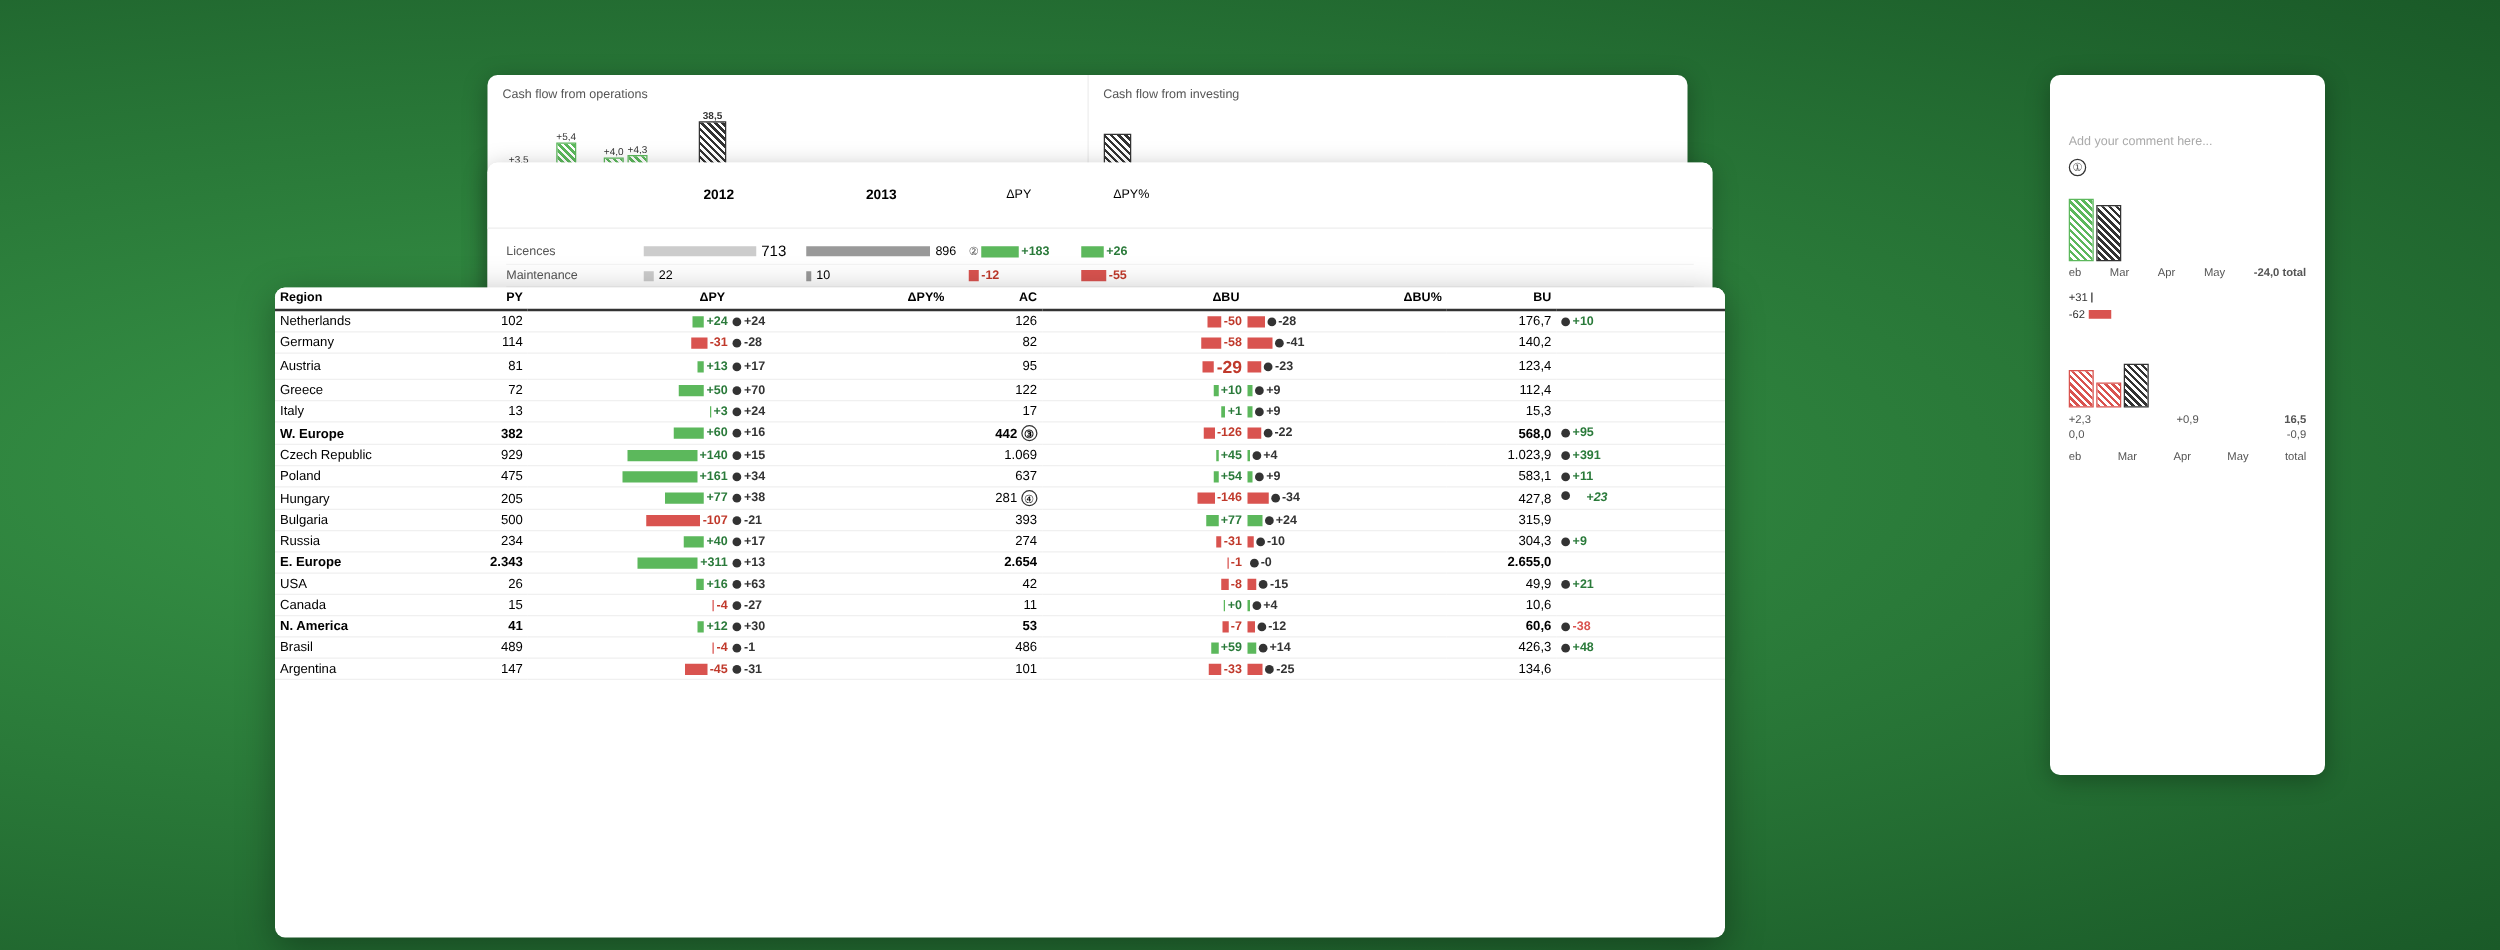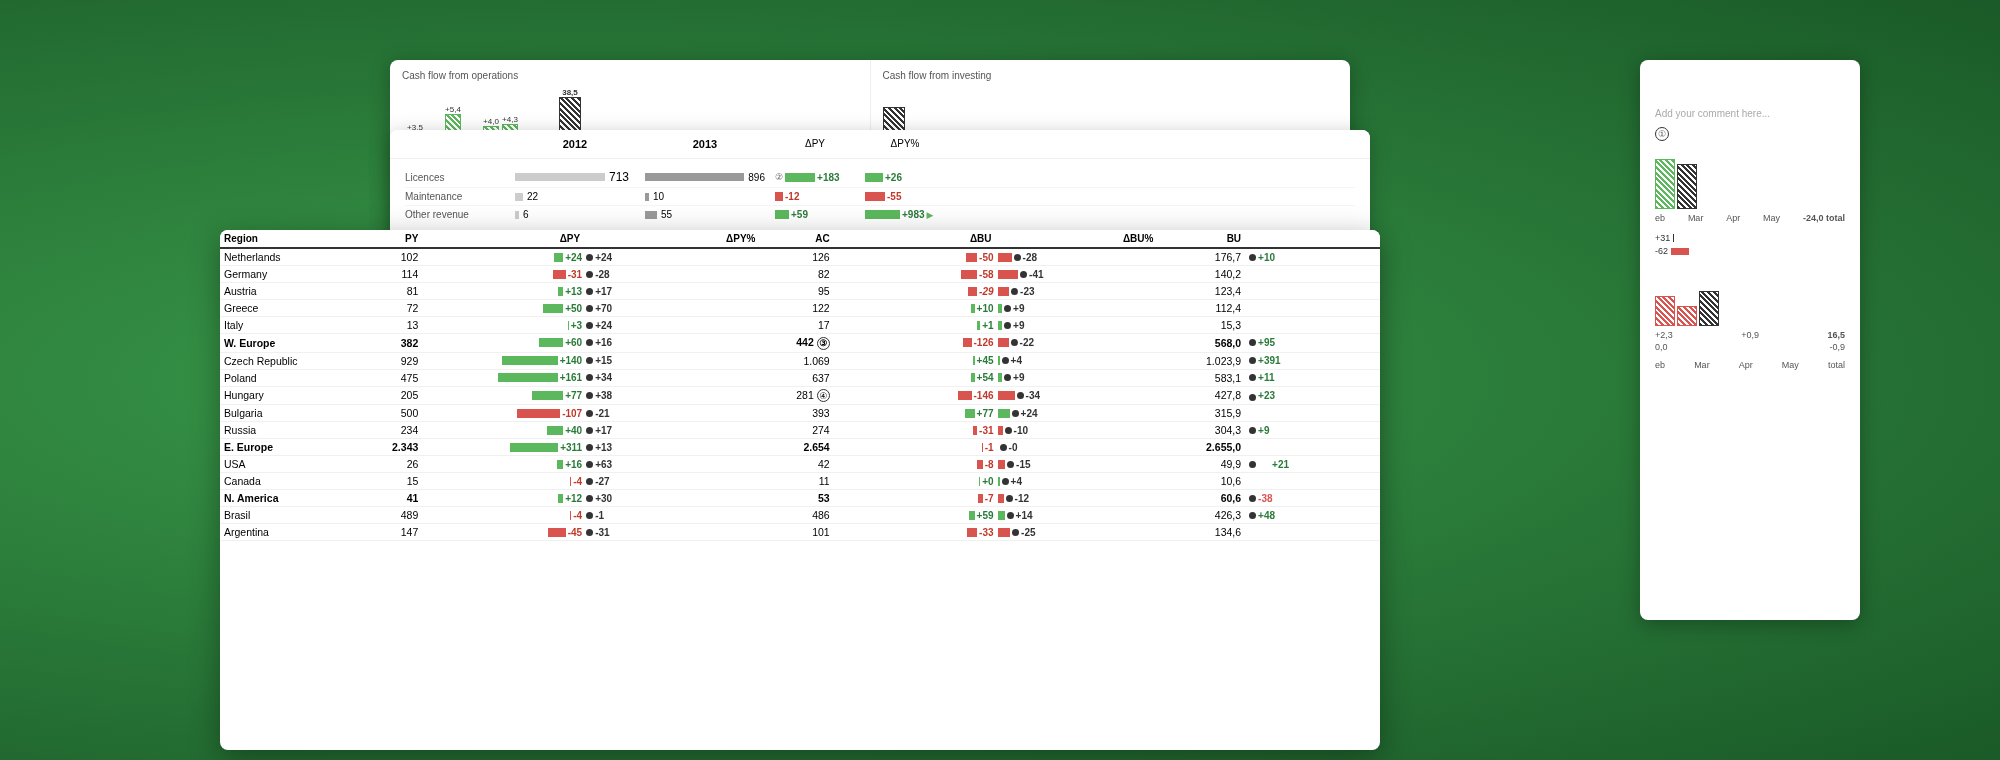--- a/index.html
+++ b/index.html
@@ -219,21 +219,21 @@
         <div style="height:75px; display:flex; align-items:flex-end; gap:3px;">
           <div style="display:flex;flex-direction:column;align-items:center;">
             <div style="width:22px;height:55px;" class="hatch-bar-dark"></div>
           </div>
         </div>
       </div>
     </div>
   </div>
 
   <div class="panel-mid">
-    <div style="display:flex; padding:8px 15px; background:#fff; border-bottom:1px solid #eee; gap:10px;">
+    <div style="display:flex; padding:20px 15px; background:#fff; border-bottom:1px solid #eee; gap:10px;">
       <div style="width:100px;"></div>
       <div style="width:120px; text-align:center; font-weight:bold; font-size:11px;">2012</div>
       <div style="width:120px; text-align:center; font-weight:bold; font-size:11px;">2013</div>
       <div style="width:80px; text-align:center; font-size:10px;">ΔPY</div>
       <div style="width:80px; text-align:center; font-size:10px;">ΔPY%</div>
     </div>
     <div style="padding:8px 15px;">
 
       <div style="display:flex; align-items:center; padding:3px 0; gap:10px; border-bottom:1px solid #f5f5f5;">
         <div style="width:100px; font-size:10px; color:#555;">Licences</div>
@@ -452,21 +452,21 @@
               <td class="bar-cell">
                 <div style="display:flex;align-items:center;gap:2px;">
     <span style="width:7px;height:7px;border-radius:50%;background:#333;display:inline-block;"></span>
     <span style="font-size:10px;font-weight:bold;color:#333;">+17</span>
   </div>
               </td>
               <td>95</td>
               <td class="bar-cell">
                 <div style="display:flex;align-items:center;justify-content:flex-end;gap:2px;">
     <div style="width:9.2px;height:9px;background:#d9534f;"></div>
-    <span style="font-size:10px;color:#c0392b;font-weight:bold;font-style:italic;">-29</span>
+    <span style="font-size:14px;color:#c0392b;font-weight:bold;">-29</span>
   </div>
               </td>
               <td class="bar-cell">
                 <div style="display:flex;align-items:center;gap:2px;">
     <div style="width:11.5px;height:9px;background:#d9534f;"></div>
     <span style="width:7px;height:7px;border-radius:50%;background:#333;display:inline-block;"></span>
     <span style="font-size:10px;font-weight:bold;color:#333;">-23</span>
   </div>
               </td>
               <td>123,4</td>
@@ -671,21 +671,21 @@
               </td>
               <td class="bar-cell">
                 <div style="display:flex;align-items:center;gap:2px;">
     <div style="width:17px;height:9px;background:#d9534f;"></div>
     <span style="width:7px;height:7px;border-radius:50%;background:#333;display:inline-block;"></span>
     <span style="font-size:10px;font-weight:bold;color:#333;">-34</span>
   </div>
               </td>
               <td>427,8</td>
               <td>
-                <div style="display:flex;align-items:flex-end;gap:2px;">
+                <div style="display:flex;align-items:flex-start;gap:13px;font-style:italic;">
       <span style="width:7px;height:7px;border-radius:50%;background:#333;display:inline-block;"></span>
       <span style="font-size:10px;color:#2a7a3a;font-weight:bold;">+23</span>
     </div>
               </td>
             </tr>
             <tr>
               <td class="left">Bulgaria</td>
               <td>500</td>
               <td class="bar-cell">
                 <div style="display:flex;align-items:center;justify-content:flex-end;gap:2px;">
@@ -809,21 +809,21 @@
               </td>
               <td class="bar-cell">
                 <div style="display:flex;align-items:center;gap:2px;">
     <div style="width:7.5px;height:9px;background:#d9534f;"></div>
     <span style="width:7px;height:7px;border-radius:50%;background:#333;display:inline-block;"></span>
     <span style="font-size:10px;font-weight:bold;color:#333;">-15</span>
   </div>
               </td>
               <td>49,9</td>
               <td>
-                <div style="display:flex;align-items:center;gap:16px;">
+                <div style="display:flex;align-items:center;gap:2px;">
       <span style="width:7px;height:7px;border-radius:50%;background:#333;display:inline-block;"></span>
       <span style="font-size:10px;color:#2a7a3a;font-weight:bold;">+21</span>
     </div>
               </td>
             </tr>
             <tr>
               <td class="left">Canada</td>
               <td>15</td>
               <td class="bar-cell">
                 <div style="display:flex;align-items:center;justify-content:flex-end;gap:2px;">

